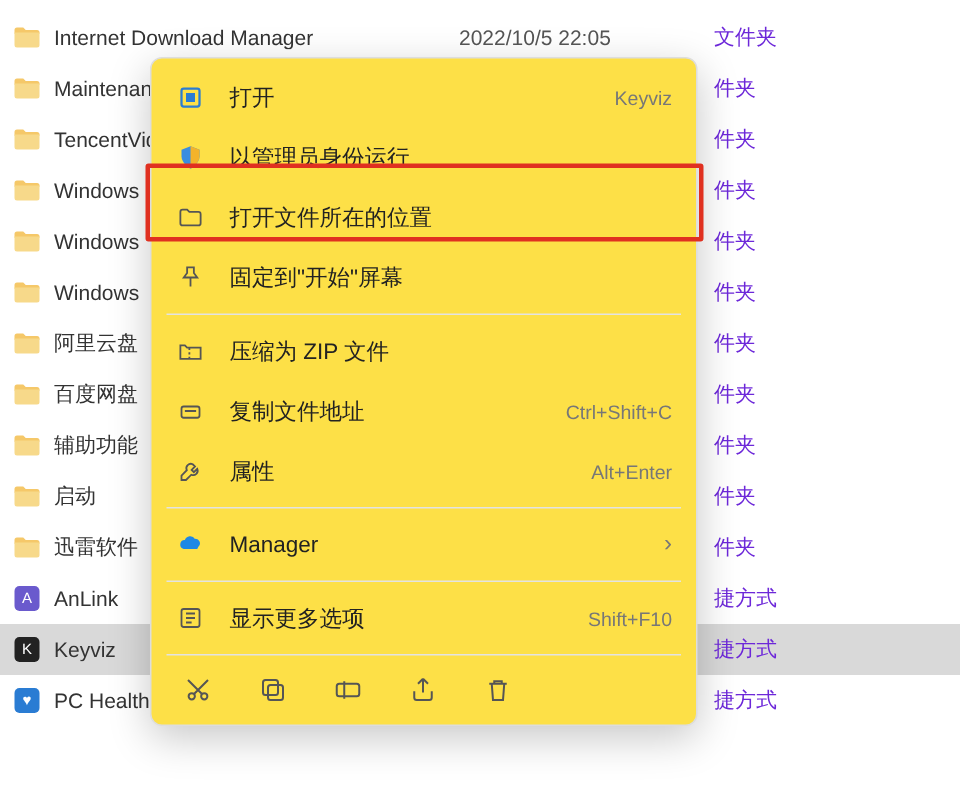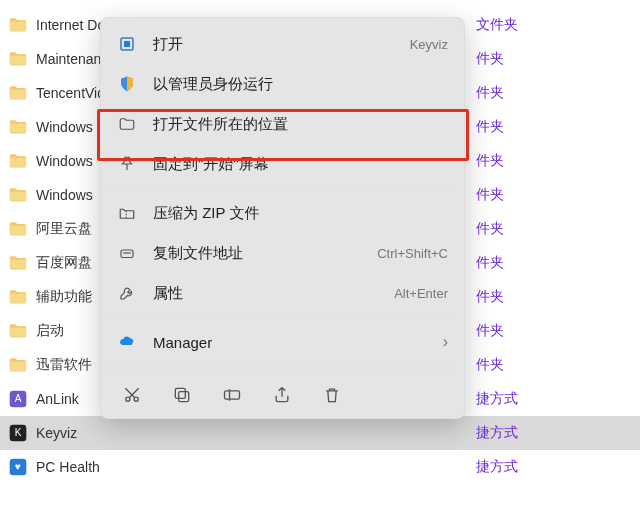--- a/index.html
+++ b/index.html
@@ -27,23 +27,23 @@
     .row.selected { background: #d9d9d9; }
     .row .icon { width: 20px; height: 20px; margin-right: 8px; flex-shrink: 0; }
     .row .name { flex: 0 0 270px; white-space: nowrap; overflow: hidden; }
     .row .date { flex: 0 0 170px; color: #555; white-space: nowrap; }
     .row .type { color: #6d28d9; white-space: nowrap; }
 
     
     .ctx {
       position: absolute;
       left: 100px;
-      top: 17px;
+      top: 38px;
       width: 365px;
-      background: #e5e5e5;
+      background: #fde047;
       border: 1px solid #ddd;
       border-radius: 8px;
       box-shadow: 0 8px 28px rgba(0,0,0,0.22);
       padding: 6px 0;
     }
     .ctx-item {
       display: flex;
       align-items: center;
       height: 40px;
       padding: 0 16px;
@@ -271,20 +271,30 @@
   <div class="ctx-item">
     <span class="mi">
       <svg width="18" height="18" viewBox="0 0 24 24">
           <path d="M6 16a4 4 0 0 1 1-7.9A5 5 0 0 1 16 7a4 4 0 0 1 3 7l-1 2H6z" fill="#1e88e5"></path>
         </svg>
     </span>
     <span class="lbl">Manager</span>
     <span class="chev">›</span>
   </div>
   <div class="ctx-sep"></div>
+  <div class="ctx-item">
+    <span class="mi">
+      <svg width="18" height="18" viewBox="0 0 24 24" fill="none" stroke="#555" stroke-width="1.6">
+          <rect x="4" y="4" width="16" height="16" rx="2"></rect>
+          <path d="M8 8h8M8 12h8M8 16h5"></path>
+        </svg>
+    </span>
+    <span class="lbl">显示更多选项</span>
+    <span class="accel">Shift+F10</span>
+  </div>
   <div class="ctx-sep"></div>
   <div class="ctx-actions">
     <span class="ai">
       <svg width="20" height="20" viewBox="0 0 24 24" fill="none" stroke="#555" stroke-width="1.6">
           <circle cx="7" cy="17" r="2.5"></circle>
           <circle cx="17" cy="17" r="2.5"></circle>
           <path d="M9 15 L20 4 M15 15 L4 4"></path>
         </svg>
     </span>
     <span class="ai">

